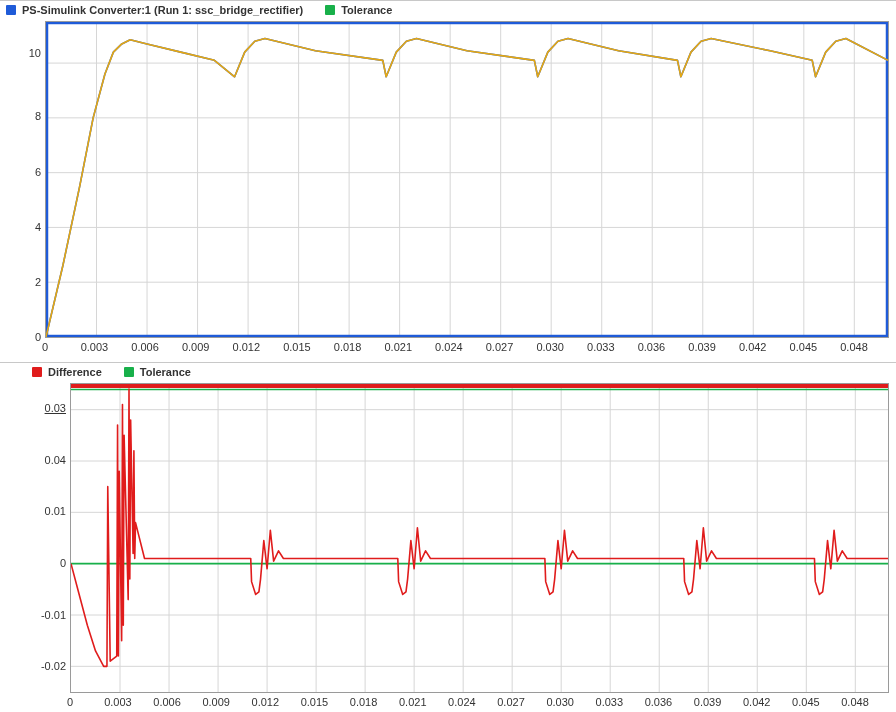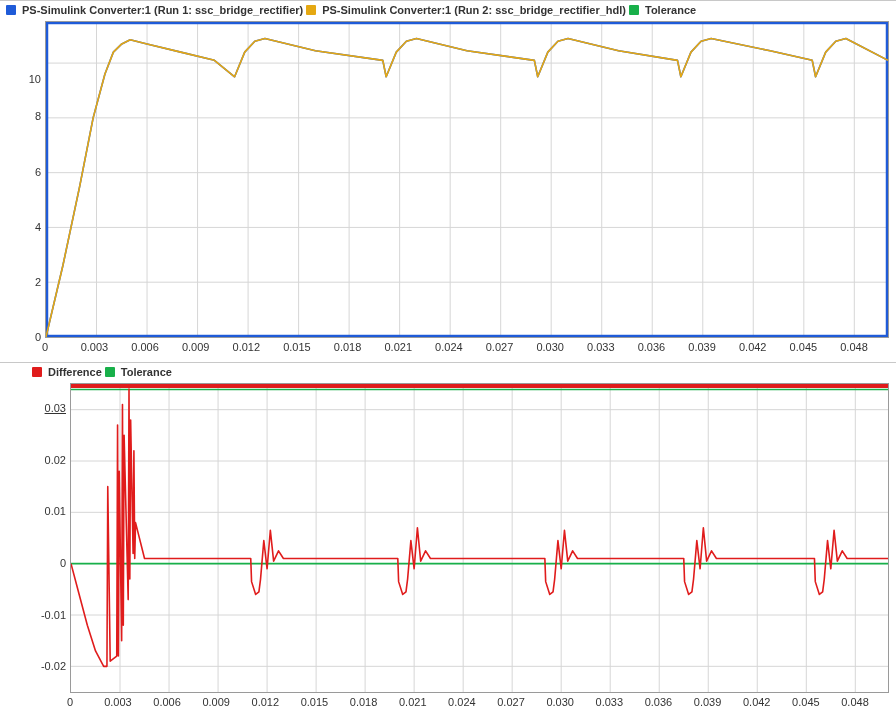--- a/index.html
+++ b/index.html
@@ -16,21 +16,21 @@
     left: 0;
     right: 0;
     border-top: 1px solid #c8c8c8;
     box-sizing: border-box;
   }
   .legend {
     position: absolute;
     left: 6px;
     display: flex;
     align-items: center;
-    gap: 3px;
+    gap: 22px;
     font-size: 11px;
     font-weight: bold;
     color: #333;
   }
   .legend .item {
     display: flex;
     align-items: center;
     gap: 6px;
   }
   .swatch {
@@ -63,24 +63,20 @@
   }
 </style>
 </head>
 <body>
 
 <div class="panel" id="panel1" style="top: 0px; height: 362px;">
   <div class="legend" id="legend1" style="top: 3px;">
       <span class="item">
         <span class="swatch" style="background: rgb(31, 91, 216);"></span>
         <span>PS-Simulink Converter:1 (Run 1: ssc_bridge_rectifier)</span>
-      </span>
-      <span class="item">
-        <span class="swatch" style="background: rgb(229, 168, 18);"></span>
-        <span>PS-Simulink Converter:1 (Run 2: ssc_bridge_rectifier_hdl)</span>
       </span>
       <span class="item">
         <span class="swatch" style="background: rgb(24, 176, 74);"></span>
         <span>Tolerance</span>
       </span>
     </div>
   <div class="plot" id="plot1" style="left: 45px; top: 20px; width: 844px; height: 317px;">
     <svg class="plot-svg" id="svg1" preserveAspectRatio="none" viewBox="0 0 844 317">
         <g class="grid">
           <line x1="50.64" x2="50.64" y1="0" y2="317"></line>
@@ -110,21 +106,21 @@
         <path d="M0 317 L16.88 245.33043478260868 L33.76 165.3913043478261 L47.263999999999996 96.47826086956522 L59.07999999999999 52.3739130434783 L67.52 30.321739130434764 L75.95999999999998 22.052173913043475 L84.39999999999999 17.917391304347802 L101.28 22.052173913043475 L135.04 30.321739130434764 L168.79999999999998 38.59130434782611 L189.05599999999998 55.13043478260869 L199.184 30.321739130434764 L209.31199999999998 19.295652173913027 L219.43999999999997 16.539130434782578 L270.08 28.943478260869597 L337.59999999999997 38.59130434782611 L340.976 55.13043478260869 L351.104 30.321739130434764 L361.23199999999997 19.295652173913027 L371.35999999999996 16.539130434782578 L422 28.943478260869597 L489.52 38.59130434782611 L492.89599999999996 55.13043478260869 L503.024 30.321739130434764 L513.152 19.295652173913027 L523.28 16.539130434782578 L573.9200000000001 28.943478260869597 L632.9999999999999 38.59130434782611 L636.3759999999999 55.13043478260869 L646.504 30.321739130434764 L656.632 19.295652173913027 L666.76 16.539130434782578 L725.8399999999999 28.943478260869597 L768.04 38.59130434782611 L771.4159999999999 55.13043478260869 L781.544 30.321739130434764 L791.6719999999999 19.295652173913027 L801.8 16.539130434782578 L844 38.59130434782611 " fill="none" stroke="#1f5bd8" stroke-width="1.6" stroke-linejoin="round"></path>
         <path d="M0 317 L16.88 245.33043478260868 L33.76 165.3913043478261 L47.263999999999996 96.47826086956522 L59.07999999999999 52.3739130434783 L67.52 30.321739130434764 L75.95999999999998 22.052173913043475 L84.39999999999999 17.917391304347802 L101.28 22.052173913043475 L135.04 30.321739130434764 L168.79999999999998 38.59130434782611 L189.05599999999998 55.13043478260869 L199.184 30.321739130434764 L209.31199999999998 19.295652173913027 L219.43999999999997 16.539130434782578 L270.08 28.943478260869597 L337.59999999999997 38.59130434782611 L340.976 55.13043478260869 L351.104 30.321739130434764 L361.23199999999997 19.295652173913027 L371.35999999999996 16.539130434782578 L422 28.943478260869597 L489.52 38.59130434782611 L492.89599999999996 55.13043478260869 L503.024 30.321739130434764 L513.152 19.295652173913027 L523.28 16.539130434782578 L573.9200000000001 28.943478260869597 L632.9999999999999 38.59130434782611 L636.3759999999999 55.13043478260869 L646.504 30.321739130434764 L656.632 19.295652173913027 L666.76 16.539130434782578 L725.8399999999999 28.943478260869597 L768.04 38.59130434782611 L771.4159999999999 55.13043478260869 L781.544 30.321739130434764 L791.6719999999999 19.295652173913027 L801.8 16.539130434782578 L844 38.59130434782611 " fill="none" stroke="#e5a812" stroke-width="1.6" stroke-linejoin="round"></path>
       </svg>
   </div>
   <div id="yticks1">
       <div class="ticklabel" style="right: 855px; top: 330px; text-align: right;">0</div>
       <div class="ticklabel" style="right: 855px; top: 274.87px; text-align: right;">2</div>
       <div class="ticklabel" style="right: 855px; top: 219.739px; text-align: right;">4</div>
       <div class="ticklabel" style="right: 855px; top: 164.609px; text-align: right;">6</div>
       <div class="ticklabel" style="right: 855px; top: 109.478px; text-align: right;">8</div>
-      <div class="ticklabel" style="right: 855px; top: 72px; text-align: right;">10</div>
+      <div class="ticklabel" style="right: 855px; top: 46px; text-align: right;">10</div>
     </div>
   <div id="xticks1">
       <div class="ticklabel" style="left: 42px; top: 340px;">0</div>
       <div class="ticklabel" style="left: 80.64px; top: 340px;">0.003</div>
       <div class="ticklabel" style="left: 131.28px; top: 340px;">0.006</div>
       <div class="ticklabel" style="left: 181.92px; top: 340px;">0.009</div>
       <div class="ticklabel" style="left: 232.56px; top: 340px;">0.012</div>
       <div class="ticklabel" style="left: 283.2px; top: 340px;">0.015</div>
       <div class="ticklabel" style="left: 333.84px; top: 340px;">0.018</div>
       <div class="ticklabel" style="left: 384.48px; top: 340px;">0.021</div>
@@ -181,21 +177,21 @@
         <line x1="0" x2="819" y1="5.5" y2="5.5" stroke="#18b04a" stroke-width="1.5"></line>
         <path d="M0 180.83333333333334 L819 180.83333333333334 " fill="none" stroke="#18b04a" stroke-width="1.6" stroke-linejoin="round"></path>
         <path d="M0 180.83333333333334 L8.19 211.83333333333331 L16.38 242.83333333333331 L24.57 268.6666666666667 L32.76 284.1666666666667 L36.036 284.1666666666667 L36.85499999999999 103.33333333333334 L39.312 279 L45.864 273.8333333333333 L46.683 41.333333333333314 L47.501999999999995 273.8333333333333 L48.321 87.83333333333337 L50.77799999999999 258.3333333333333 L51.597 20.666666666666686 L52.416000000000004 242.83333333333331 L53.23499999999999 51.666666666666686 L57.32999999999999 217 L58.148999999999994 5.166666666666686 L58.967999999999996 196.33333333333331 L59.787 36.166666666666686 L62.244 170.5 L63.063 67.16666666666666 L63.88199999999999 175.66666666666666 L64.70100000000001 139.50000000000003 L73.70999999999998 175.66666666666666 L81.89999999999999 175.66666666666666 L131.04 175.66666666666666 L180.17999999999998 175.66666666666666 L180.999 198.91666666666669 L185.094 211.83333333333331 L188.36999999999998 209.25 L190.00799999999998 196.33333333333331 L193.284 157.58333333333334 L196.56 186 L199.83599999999998 147.25000000000003 L203.11199999999997 178.25 L208.02599999999995 167.91666666666669 L212.93999999999997 175.66666666666666 L278.46000000000004 175.66666666666666 L327.59999999999997 175.66666666666666 L328.419 198.91666666666669 L332.51399999999995 211.83333333333331 L335.78999999999996 209.25 L337.428 196.33333333333331 L340.704 157.58333333333334 L343.97999999999996 186 L347.256 144.66666666666666 L350.5319999999999 178.25 L355.44599999999997 167.91666666666669 L360.35999999999996 175.66666666666666 L425.87999999999994 175.66666666666666 L475.02 175.66666666666666 L475.83899999999994 198.91666666666669 L479.93399999999997 211.83333333333331 L483.21 209.25 L484.84799999999996 196.33333333333331 L488.12399999999997 157.58333333333334 L491.4 186 L494.676 147.25000000000003 L497.952 178.25 L502.866 167.91666666666669 L507.78 175.66666666666666 L573.3000000000001 175.66666666666666 L614.2499999999999 175.66666666666666 L615.069 198.91666666666669 L619.164 211.83333333333331 L622.4399999999999 209.25 L624.078 196.33333333333331 L627.354 157.58333333333334 L630.6299999999999 186 L633.906 144.66666666666666 L637.1819999999999 178.25 L642.0959999999999 167.91666666666669 L647.01 175.66666666666666 L704.3399999999999 175.66666666666666 L745.29 175.66666666666666 L746.1089999999999 198.91666666666669 L750.204 211.83333333333331 L753.4799999999999 209.25 L755.118 196.33333333333331 L758.3939999999999 157.58333333333334 L761.67 186 L764.9459999999999 147.25000000000003 L768.222 178.25 L773.136 167.91666666666669 L778.05 175.66666666666666 L819 175.66666666666666 " fill="none" stroke="#e01c1c" stroke-width="1.6" stroke-linejoin="round"></path>
       </svg>
   </div>
   <div id="yticks2">
       <div class="ticklabel" style="right: 830px; top: 297.167px; text-align: center;">-0.02</div>
       <div class="ticklabel" style="right: 830px; top: 245.5px; text-align: center;">-0.01</div>
       <div class="ticklabel" style="right: 830px; top: 193.833px; text-align: right;">0</div>
       <div class="ticklabel" style="right: 830px; top: 142.167px; text-align: right;">0.01</div>
-      <div class="ticklabel" style="right: 830px; top: 90.5px; text-align: right;">0.02</div>
+      <div class="ticklabel" style="right: 830px; top: 90.5px; text-align: right;">0.04</div>
       <div class="ticklabel" style="right: 830px; top: 38.8333px; text-align: right; text-decoration: underline;">0.03</div>
     </div>
   <div id="xticks2">
       <div class="ticklabel" style="left: 67px; top: 333px;">0</div>
       <div class="ticklabel" style="left: 104.14px; top: 333px;">0.003</div>
       <div class="ticklabel" style="left: 153.28px; top: 333px;">0.006</div>
       <div class="ticklabel" style="left: 202.42px; top: 333px;">0.009</div>
       <div class="ticklabel" style="left: 251.56px; top: 333px;">0.012</div>
       <div class="ticklabel" style="left: 300.7px; top: 333px;">0.015</div>
       <div class="ticklabel" style="left: 349.84px; top: 333px;">0.018</div>

